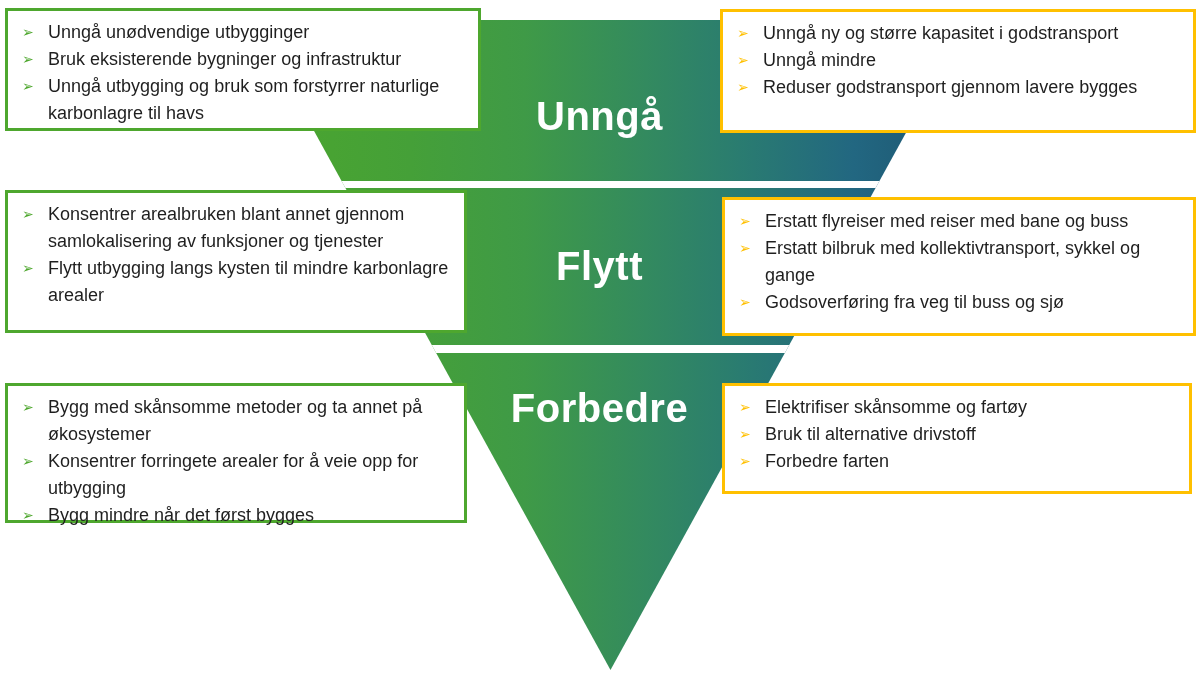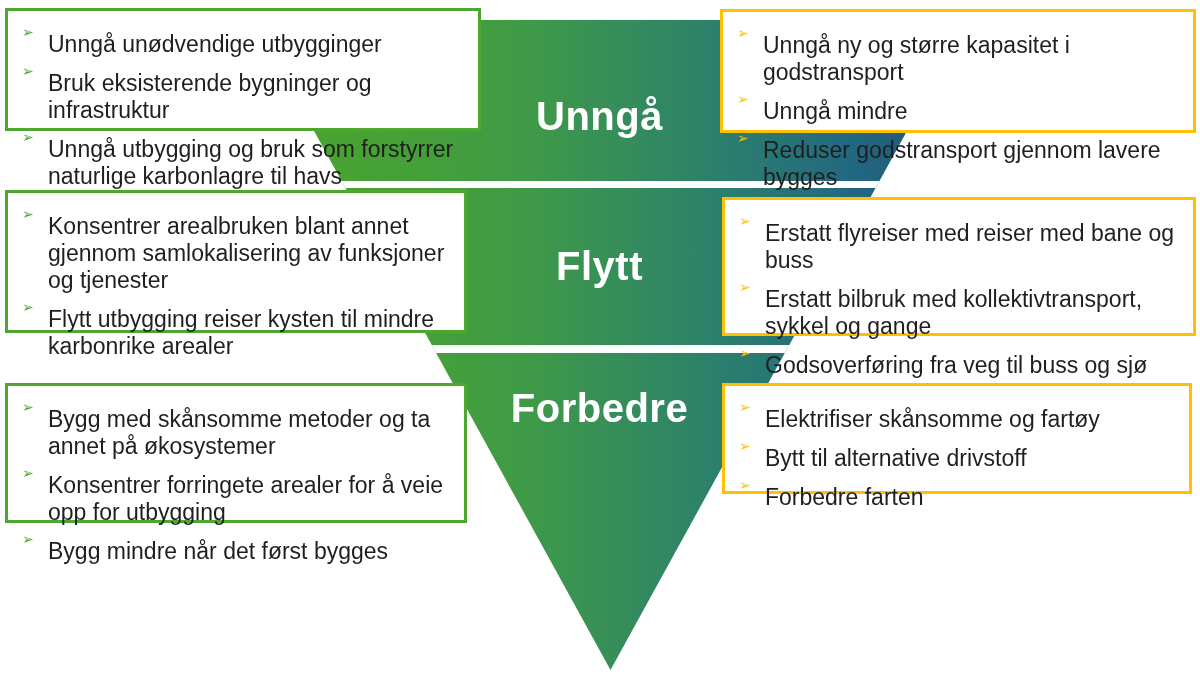--- a/index.html
+++ b/index.html
@@ -66,24 +66,23 @@
   .bullet-item .marker {
     flex: 0 0 26px;
     font-size: 14px;
     line-height: 27px;
     font-family: "DejaVu Sans", sans-serif;
   }
   .note.green  .marker { color: #4EA72E; }
   .note.yellow .marker { color: #FFC000; }
   .bullet-item .txt {
     flex: 1 1 auto;
-    font-size: 23px;
+    font-size: 18px;
     line-height: 27px;
     color: #1f1f1f;
-    margin-top: 12px;
   }
 
   #box-avoid-left    { left: 5px;   top: 8px;   width: 476px; height: 123px; }
   #box-shift-left    { left: 5px;   top: 190px; width: 462px; height: 143px; }
   #box-improve-left  { left: 5px;   top: 383px; width: 462px; height: 140px; }
   #box-avoid-right   { left: 720px; top: 9px;   width: 476px; height: 124px; }
   #box-shift-right   { left: 722px; top: 197px; width: 474px; height: 139px; }
   #box-improve-right { left: 722px; top: 383px; width: 470px; height: 111px; }
 </style>
 </head>
@@ -134,21 +133,21 @@
   </div>
 
   <div id="box-shift-left" class="note green">
     <ul>
         <li class="bullet-item">
           <span class="marker">➢</span>
           <span class="txt">Konsentrer arealbruken blant annet gjennom samlokalisering av funksjoner og tjenester</span>
         </li>
         <li class="bullet-item">
           <span class="marker">➢</span>
-          <span class="txt">Flytt utbygging reiser kysten til mindre karbonrike arealer</span>
+          <span class="txt">Flytt utbygging langs kysten til mindre karbonlagre arealer</span>
         </li>
       </ul>
   </div>
 
   <div id="box-shift-right" class="note yellow">
     <ul>
         <li class="bullet-item">
           <span class="marker">➢</span>
           <span class="txt">Erstatt flyreiser med reiser med bane og buss</span>
         </li>
@@ -181,21 +180,21 @@
   </div>
 
   <div id="box-improve-right" class="note yellow">
     <ul>
         <li class="bullet-item">
           <span class="marker">➢</span>
           <span class="txt">Elektrifiser skånsomme og fartøy</span>
         </li>
         <li class="bullet-item">
           <span class="marker">➢</span>
-          <span class="txt">Bytt til alternative drivstoff</span>
+          <span class="txt">Bruk til alternative drivstoff</span>
         </li>
         <li class="bullet-item">
           <span class="marker">➢</span>
           <span class="txt">Forbedre farten</span>
         </li>
       </ul>
   </div>
 
 </div>
 

